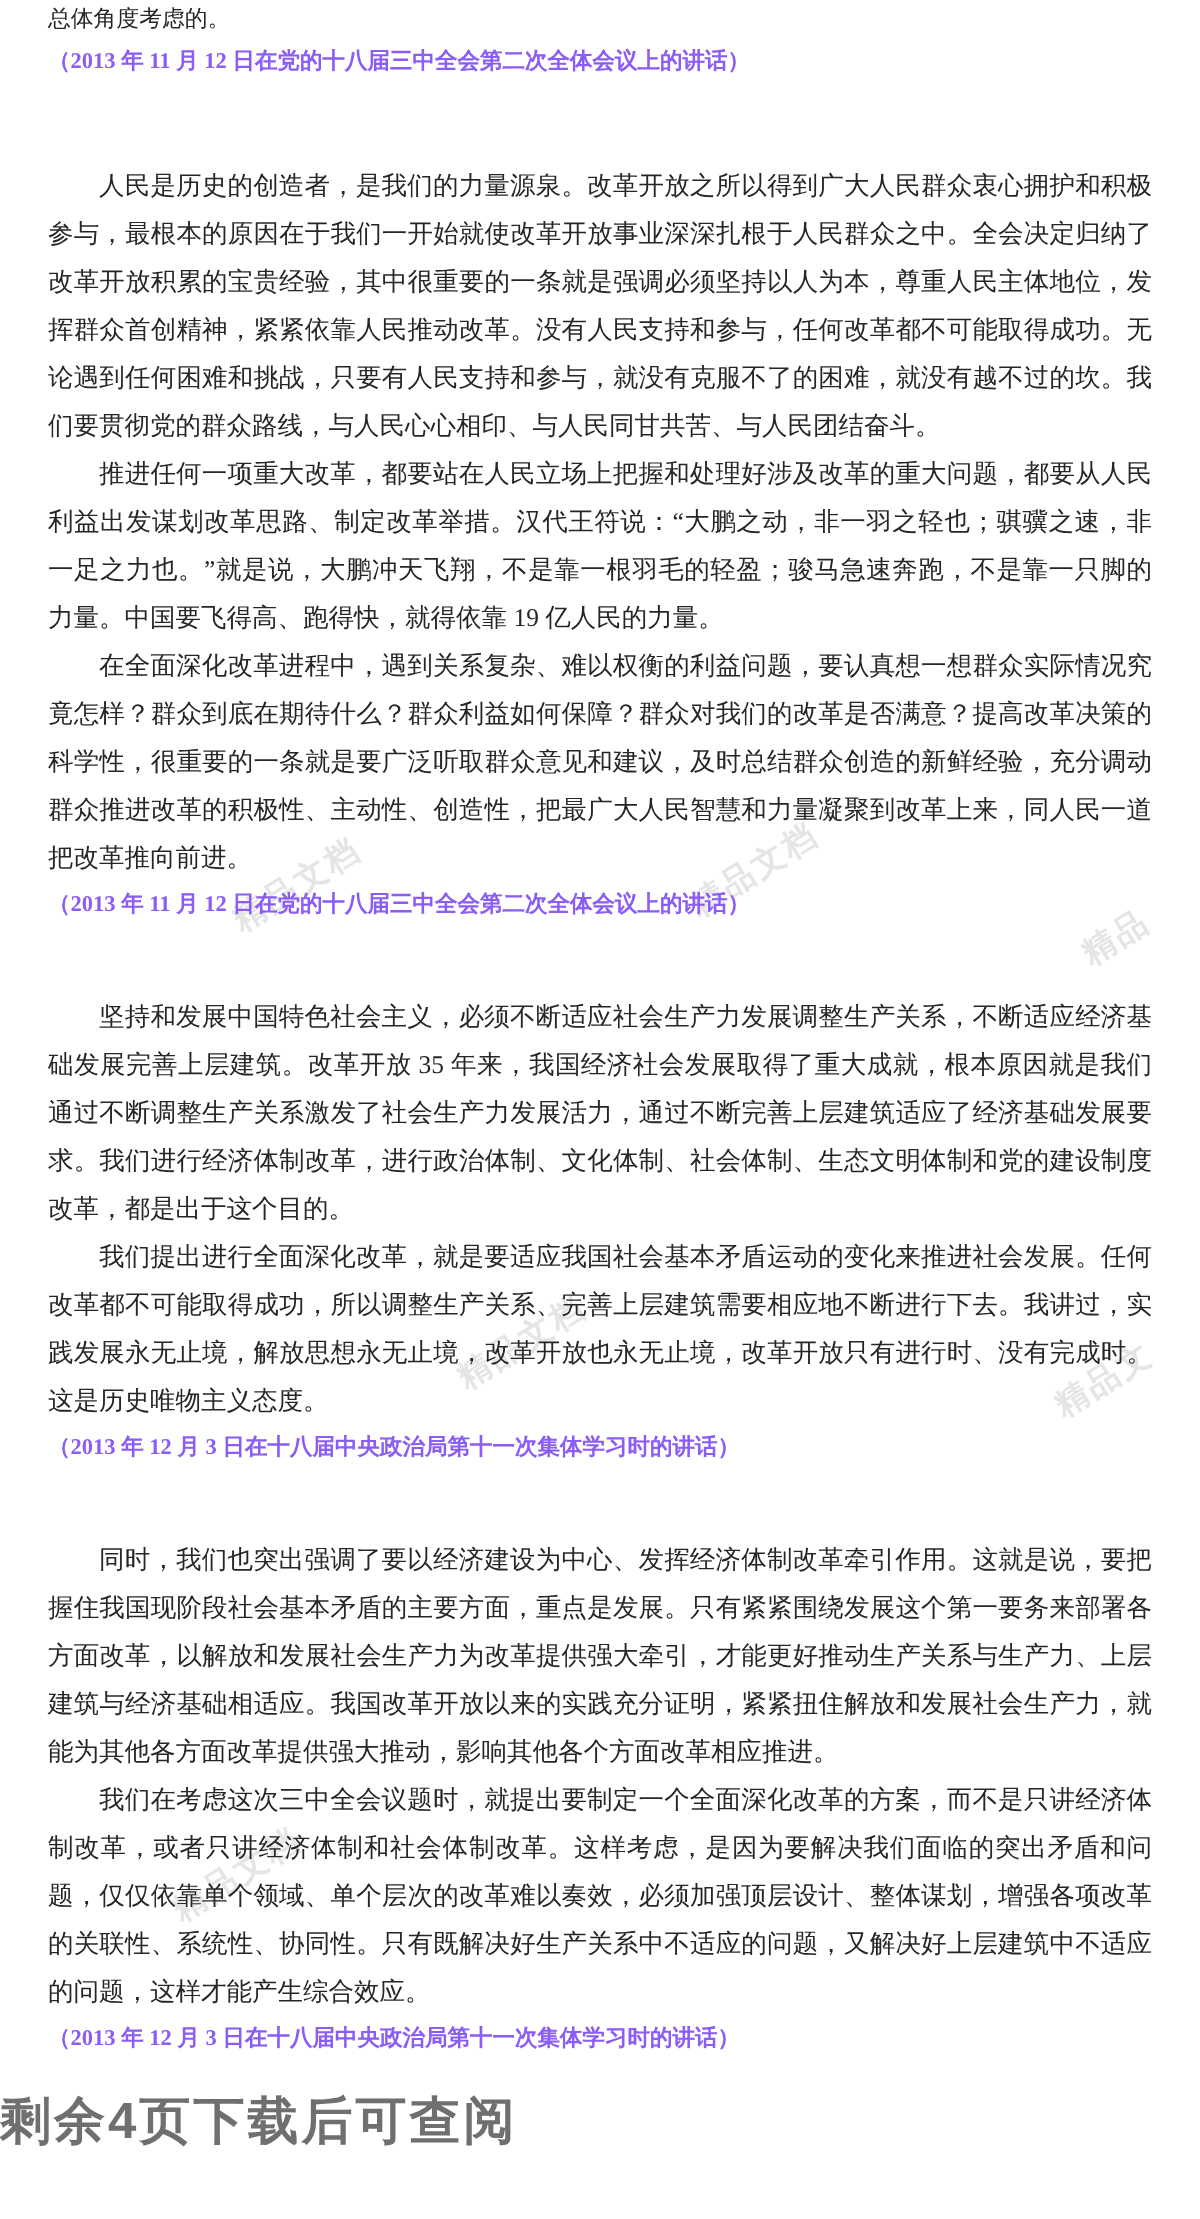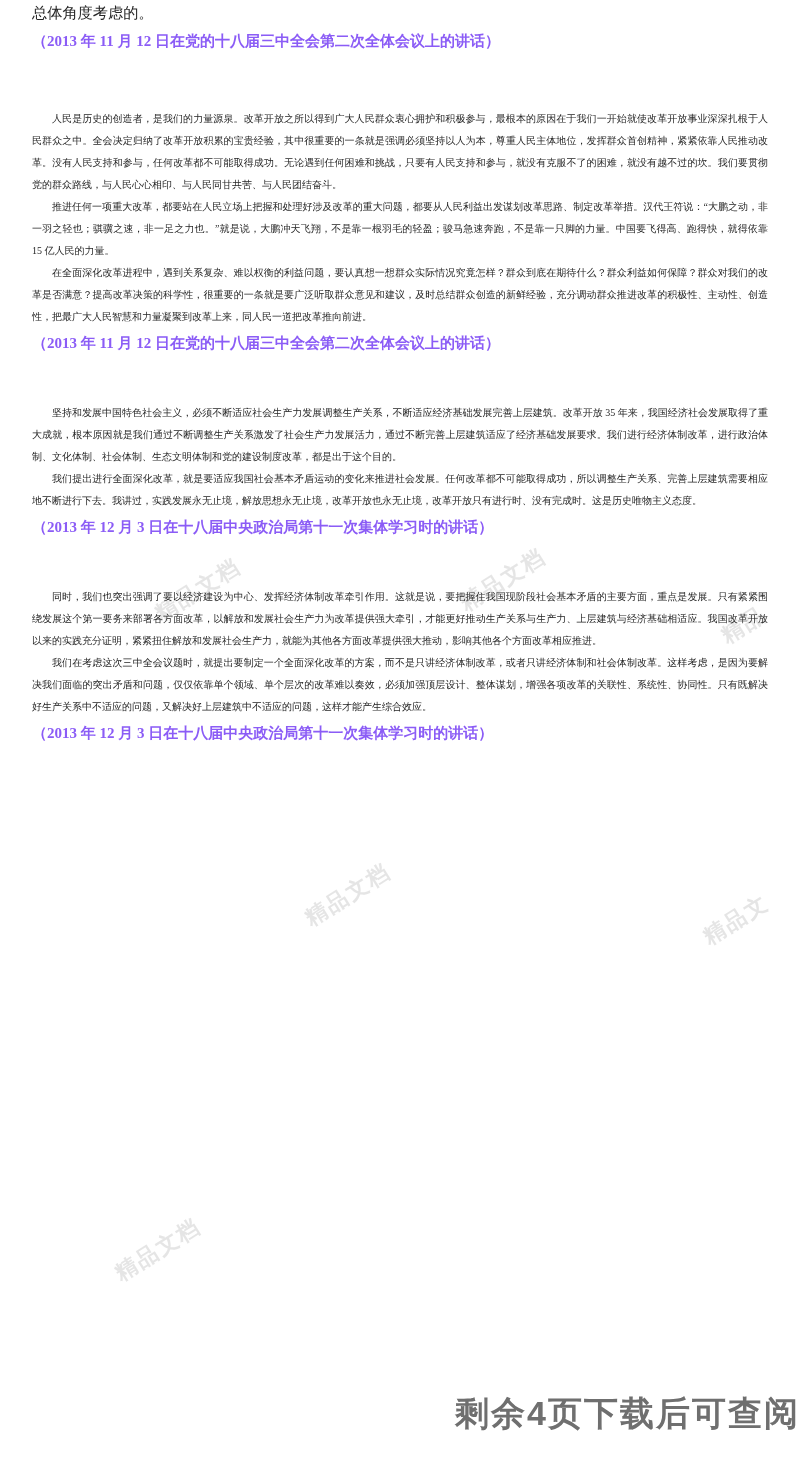--- a/index.html
+++ b/index.html
@@ -16,22 +16,22 @@
     overflow: hidden;
   }
   .page {
     position: relative;
     width: 800px;
     height: 1479px;
     box-sizing: border-box;
     padding: 0 32px;
   }
   .para {
-    font-size: 10px;
-    line-height: 22px;
+    font-size: 17px;
+    line-height: 32px;
     text-align: justify;
     text-justify: inter-ideograph;
     color: #262626;
     margin: 0;
     text-indent: 2em;
     position: relative;
     z-index: 2;
   }
   .source {
     font-size: 15px;
@@ -73,21 +73,21 @@
   .wm-3 { left: 720px; top: 610px; }
   .wm-4 { left: 300px; top: 880px; }
   .wm-5 { left: 700px; top: 905px; }
   .wm-6 { left: 110px; top: 1235px; }
 
   .footer {
     position: absolute;
     left: 0;
     right: 0;
     bottom: 42px;
-    text-align: right;
+    text-align: left;
     z-index: 3;
   }
   .footer-text {
     display: inline-block;
     font-family: "Liberation Sans", sans-serif;
     font-size: 34px;
     font-weight: bold;
     color: #6f6f6f;
     letter-spacing: 2px;
   }
@@ -97,21 +97,21 @@
 
 <div class="page">
 
   <div class="top-line">总体角度考虑的。</div>
 
   <div class="source">（2013 年 11 月 12 日在党的十八届三中全会第二次全体会议上的讲话）</div>
 
   <div class="gap-xl"></div>
 
   <p class="para">人民是历史的创造者，是我们的力量源泉。改革开放之所以得到广大人民群众衷心拥护和积极参与，最根本的原因在于我们一开始就使改革开放事业深深扎根于人民群众之中。全会决定归纳了改革开放积累的宝贵经验，其中很重要的一条就是强调必须坚持以人为本，尊重人民主体地位，发挥群众首创精神，紧紧依靠人民推动改革。没有人民支持和参与，任何改革都不可能取得成功。无论遇到任何困难和挑战，只要有人民支持和参与，就没有克服不了的困难，就没有越不过的坎。我们要贯彻党的群众路线，与人民心心相印、与人民同甘共苦、与人民团结奋斗。</p>
-  <p class="para">推进任何一项重大改革，都要站在人民立场上把握和处理好涉及改革的重大问题，都要从人民利益出发谋划改革思路、制定改革举措。汉代王符说：“大鹏之动，非一羽之轻也；骐骥之速，非一足之力也。”就是说，大鹏冲天飞翔，不是靠一根羽毛的轻盈；骏马急速奔跑，不是靠一只脚的力量。中国要飞得高、跑得快，就得依靠 15 亿人民的力量。</p>
+  <p class="para">推进任何一项重大改革，都要站在人民立场上把握和处理好涉及改革的重大问题，都要从人民利益出发谋划改革思路、制定改革举措。汉代王符说：“大鹏之动，非一羽之轻也；骐骥之速，非一足之力也。”就是说，大鹏冲天飞翔，不是靠一根羽毛的轻盈；骏马急速奔跑，不是靠一只脚的力量。中国要飞得高、跑得快，就得依靠 19 亿人民的力量。</p>
   <p class="para">在全面深化改革进程中，遇到关系复杂、难以权衡的利益问题，要认真想一想群众实际情况究竟怎样？群众到底在期待什么？群众利益如何保障？群众对我们的改革是否满意？提高改革决策的科学性，很重要的一条就是要广泛听取群众意见和建议，及时总结群众创造的新鲜经验，充分调动群众推进改革的积极性、主动性、创造性，把最广大人民智慧和力量凝聚到改革上来，同人民一道把改革推向前进。</p>
 
   <div class="source">（2013 年 11 月 12 日在党的十八届三中全会第二次全体会议上的讲话）</div>
 
   <div class="gap-lg"></div>
 
   <p class="para">坚持和发展中国特色社会主义，必须不断适应社会生产力发展调整生产关系，不断适应经济基础发展完善上层建筑。改革开放 35 年来，我国经济社会发展取得了重大成就，根本原因就是我们通过不断调整生产关系激发了社会生产力发展活力，通过不断完善上层建筑适应了经济基础发展要求。我们进行经济体制改革，进行政治体制、文化体制、社会体制、生态文明体制和党的建设制度改革，都是出于这个目的。</p>
   <p class="para">我们提出进行全面深化改革，就是要适应我国社会基本矛盾运动的变化来推进社会发展。任何改革都不可能取得成功，所以调整生产关系、完善上层建筑需要相应地不断进行下去。我讲过，实践发展永无止境，解放思想永无止境，改革开放也永无止境，改革开放只有进行时、没有完成时。这是历史唯物主义态度。</p>
 
   <div class="source">（2013 年 12 月 3 日在十八届中央政治局第十一次集体学习时的讲话）</div>

